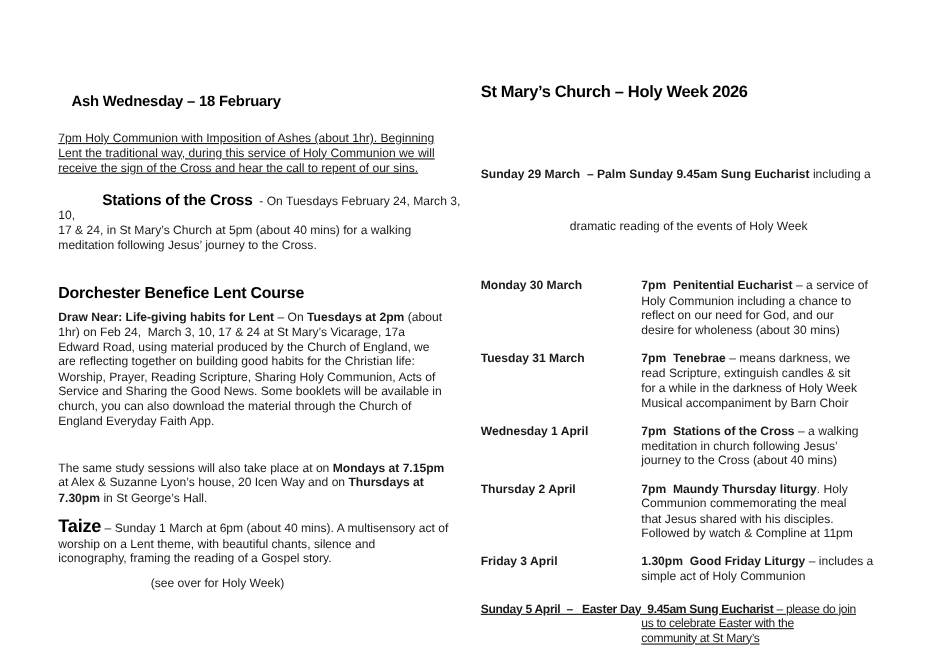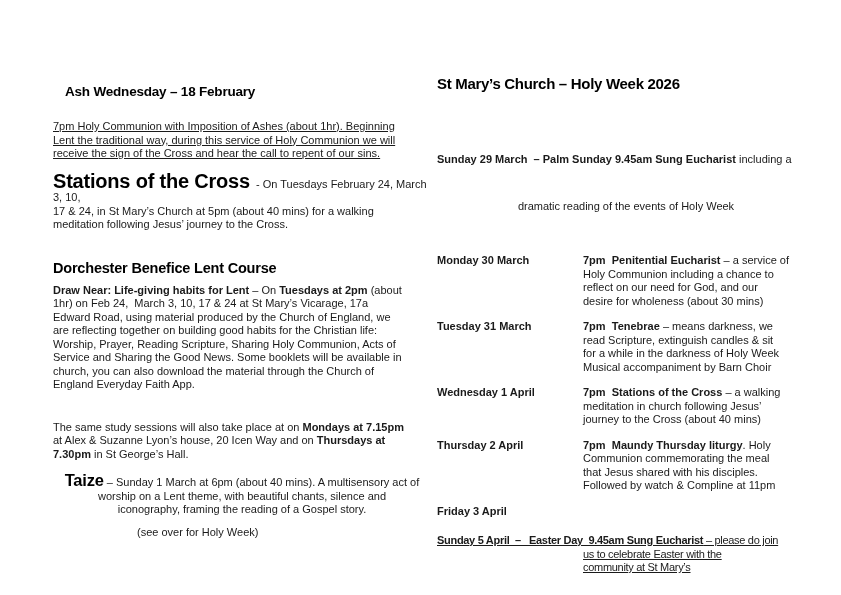--- a/index.html
+++ b/index.html
@@ -14,25 +14,25 @@
   .col-right { left:437px; width:378px; }
 
   .h1 { font-size:15px; line-height:18px; font-weight:700; letter-spacing:-0.3px; color:#000; margin:0; }
   .body-text { font-size:11px; line-height:13.5px; margin:0; white-space:pre-wrap; }
   b { font-weight:700; }
 
   
   .h2-ash { font-size:13.5px; line-height:16px; font-weight:700; letter-spacing:-0.2px; color:#000; margin:9px 0 0 12px; }
   .p-ash { margin-top:20px;text-decoration:underline; }
   .p-stations { margin-top:14px; }
-  .h-stations { font-size:20px; font-weight:700; letter-spacing:-0.2px; color:#000; }
+  .h-stations { font-size:14px; font-weight:700; letter-spacing:-0.2px; color:#000;margin-left:40px; }
   .h2-course { font-size:14.5px; line-height:17px; font-weight:700; letter-spacing:-0.2px; color:#000; margin:28px 0 0 0; }
   .p-draw { margin-top:7px; }
   .p-study { margin-top:29px; }
-  .p-taize { margin-top:13px;text-align:center; }
+  .p-taize { margin-top:13px; }
   .h-taize { font-size:16.5px; font-weight:700; letter-spacing:-0.2px; color:#000; }
   .note-left { margin-top:9px; padding-left:84px; }
 
   
   .palm { margin-top:28px; font-size:11px; line-height:15.5px; white-space:pre-wrap; }
   .palm-line2 { text-align:center; white-space:pre-wrap; }
   .rows { margin-top:9px; }
   .row { display:flex; margin-bottom:12px; font-size:11px; line-height:13.5px; }
   .cell-date { flex:0 0 146px; width:146px; font-weight:700; white-space:pre-wrap; }
   .cell-desc { flex:1; white-space:pre-wrap; }
@@ -101,20 +101,22 @@
       </div>
       <div class="row">
         <div class="cell-date">Thursday 2 April</div>
         <div class="cell-desc"><b>7pm  Maundy Thursday liturgy</b><span>. Holy
 Communion commemorating the meal
 that Jesus shared with his disciples.
 Followed by watch &amp; Compline at 11pm</span></div>
       </div>
       <div class="row">
         <div class="cell-date">Friday 3 April</div>
+        <div class="cell-desc"><b>1.30pm  Good Friday Liturgy</b><span> – includes a
+simple act of Holy Communion</span></div>
       </div>
     </div>
 
     <div class="easter"><b>Sunday 5 April  –   Easter Day  9.45am Sung Eucharist</b><span> – please do join
 us to celebrate Easter with the
 community at St Mary’s</span></div>
 
   </div>
 
 </div>

